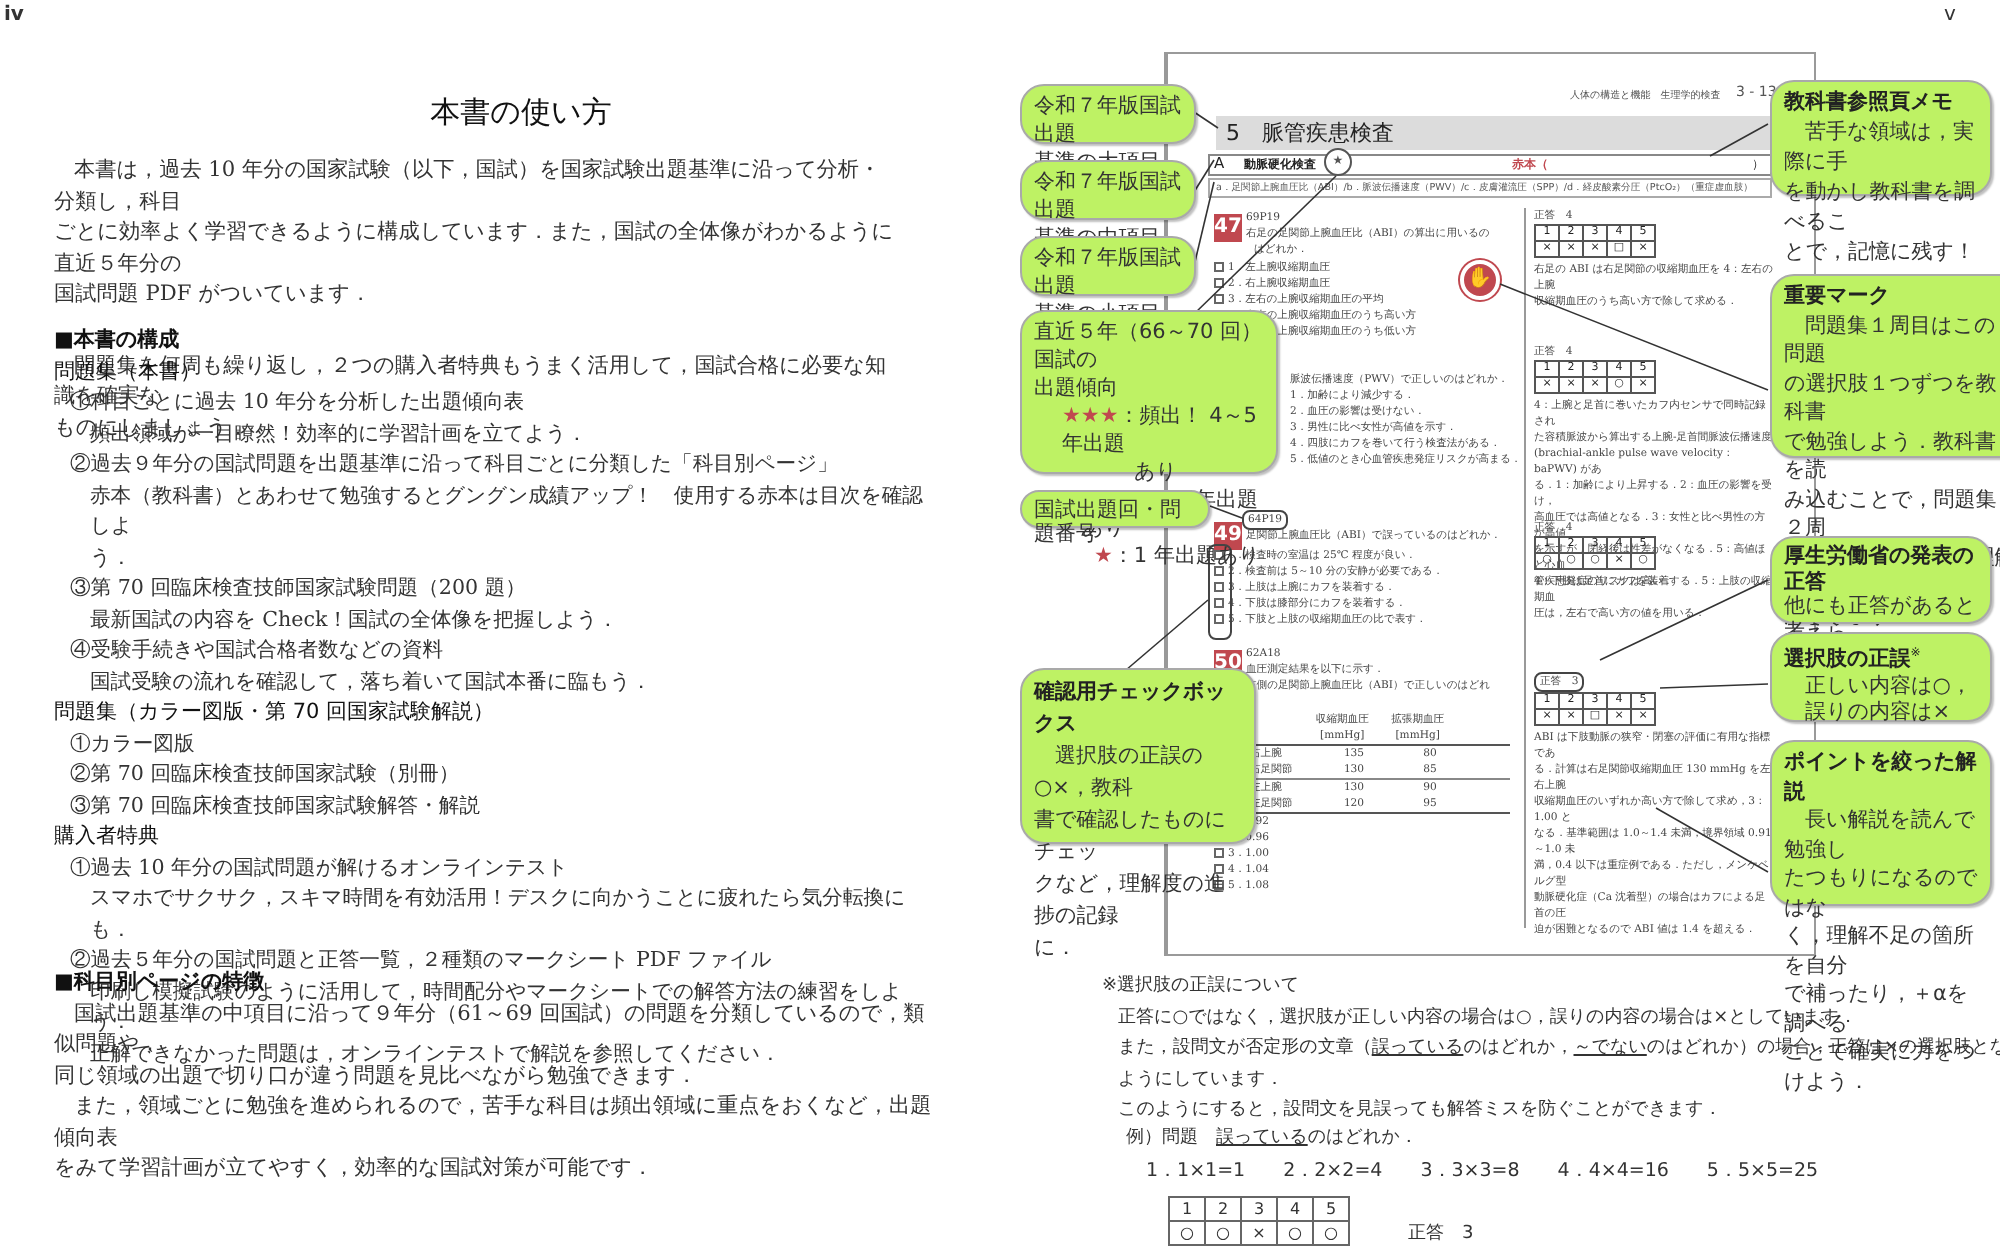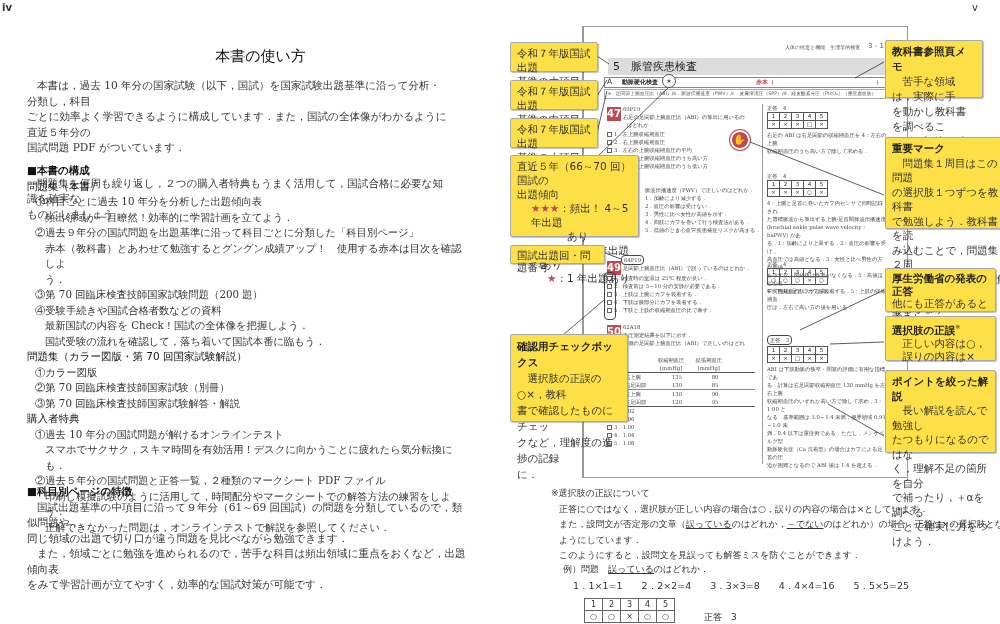--- a/index.html
+++ b/index.html
@@ -18,21 +18,21 @@
   .inner-page { left: 582px; top: 26px; width: 326px; height: 452px; border: 1px solid #9a9a9a; border-left: 2px solid #999; background: #fff; }
   .inner-header { font-family: "DejaVu Sans", sans-serif; font-size: 5px; color: #555; }
   .big-bar { background: #dcdcdc; height: 17px; }
   .tiny { font-size: 5.3px; line-height: 8px; color: #444; }
   .qnum { background: #c0484f; color: #fff; font-family: "DejaVu Sans", sans-serif; font-weight: bold; font-size: 10px; width: 14px; height: 14px; line-height: 14px; text-align: center; }
   .chk { display: inline-block; width: 5px; height: 5px; border: 0.6px solid #666; margin-right: 2px; vertical-align: middle; }
   .ans-tbl { border-collapse: collapse; font-family: "DejaVu Sans", sans-serif; font-size: 5.5px; }
   .ans-tbl td { border: 0.6px solid #555; width: 12px; height: 7px; text-align: center; line-height: 7px; }
 
   
-  .callout { background: #fde047; border: 1px solid #a9a9a9; border-radius: 2px; box-shadow: 1px 1px 1px rgba(0,0,0,0.25); font-family: "DejaVu Sans", sans-serif; color: #333; font-size: 10.5px; line-height: 17px; padding: 3px 6px; }
+  .callout { background: #bef264; border: 1px solid #a9a9a9; border-radius: 12px; box-shadow: 1px 1px 1px rgba(0,0,0,0.25); font-family: "DejaVu Sans", sans-serif; color: #333; font-size: 10.5px; line-height: 17px; padding: 3px 6px; }
   .callout .ct { font-weight: bold; color: #222; }
   .star { color: #c0484f; }
 
   
   .note { font-family: "DejaVu Sans", sans-serif; font-size: 9px; line-height: 15.5px; color: #333; }
   .ul { text-decoration: underline; }
   .ex-tbl { border-collapse: collapse; font-family: "DejaVu Sans", sans-serif; font-size: 8px; }
   .ex-tbl td { border: 1px solid #666; width: 18px; height: 11px; text-align: center; line-height: 11px; color: #333; }
   svg.lines { position: absolute; left: 0; top: 0; pointer-events: none; }
 </style>
@@ -54,22 +54,22 @@
 <div class="abs" style="left:27px;top:163px;width:440px;">
   <div class="sec-h">■本書の構成</div>
   <div class="sec-h" style="font-weight:normal;">問題集（本書）</div>
   <div class="item" style="padding-left:8px;">
     <div>①科目ごとに過去 10 年分を分析した出題傾向表</div>
     <div style="padding-left:10px;">頻出領域が一目瞭然！効率的に学習計画を立てよう．</div>
     <div>②過去９年分の国試問題を出題基準に沿って科目ごとに分類した「科目別ページ」</div>
     <div style="padding-left:10px;">赤本（教科書）とあわせて勉強するとグングン成績アップ！　使用する赤本は目次を確認しよ</div>
     <div style="padding-left:10px;">う．</div>
     <div>③第 70 回臨床検査技師国家試験問題（200 題）</div>
+    <div style="padding-left:10px;">最新国試の内容を Check！国試の全体像を把握しよう．</div>
     <div>④受験手続きや国試合格者数などの資料</div>
-    <div style="padding-left:10px;">最新国試の内容を Check！国試の全体像を把握しよう．</div>
     <div style="padding-left:10px;">国試受験の流れを確認して，落ち着いて国試本番に臨もう．</div>
   </div>
   <div class="sec-h" style="font-weight:normal;">問題集（カラー図版・第 70 回国家試験解説）</div>
   <div class="item" style="padding-left:8px;">
     <div>①カラー図版</div>
     <div>②第 70 回臨床検査技師国家試験（別冊）</div>
     <div>③第 70 回臨床検査技師国家試験解答・解説</div>
   </div>
   <div class="sec-h" style="font-weight:normal;">購入者特典</div>
   <div class="item" style="padding-left:8px;">
@@ -328,21 +328,21 @@
 </div>
 <div class="abs callout" style="left:510px;top:245px;width:95px;height:19px;line-height:12px;">国試出題回・問題番号</div>
 <div class="abs callout" style="left:510px;top:334px;width:118px;height:88px;line-height:16px;">
   <div class="ct">確認用チェックボックス</div>
   <div>　選択肢の正誤の○×，教科</div>
   <div>書で確認したものにチェッ</div>
   <div>クなど，理解度の進捗の記録</div>
   <div>に．</div>
 </div>
 
-<div class="abs callout" style="left:885px;top:40px;width:98px;height:58px;line-height:15px;">
+<div class="abs callout" style="left:885px;top:40px;width:111px;height:58px;line-height:15px;">
   <div class="ct">教科書参照頁メモ</div>
   <div>　苦手な領域は，実際に手</div>
   <div>を動かし教科書を調べるこ</div>
   <div>とで，記憶に残す！</div>
 </div>
 <div class="abs callout" style="left:885px;top:137px;width:130px;height:92px;line-height:14.5px;">
   <div class="ct">重要マーク</div>
   <div>　問題集１周目はこの問題</div>
   <div>の選択肢１つずつを教科書</div>
   <div>で勉強しよう．教科書を読</div>

